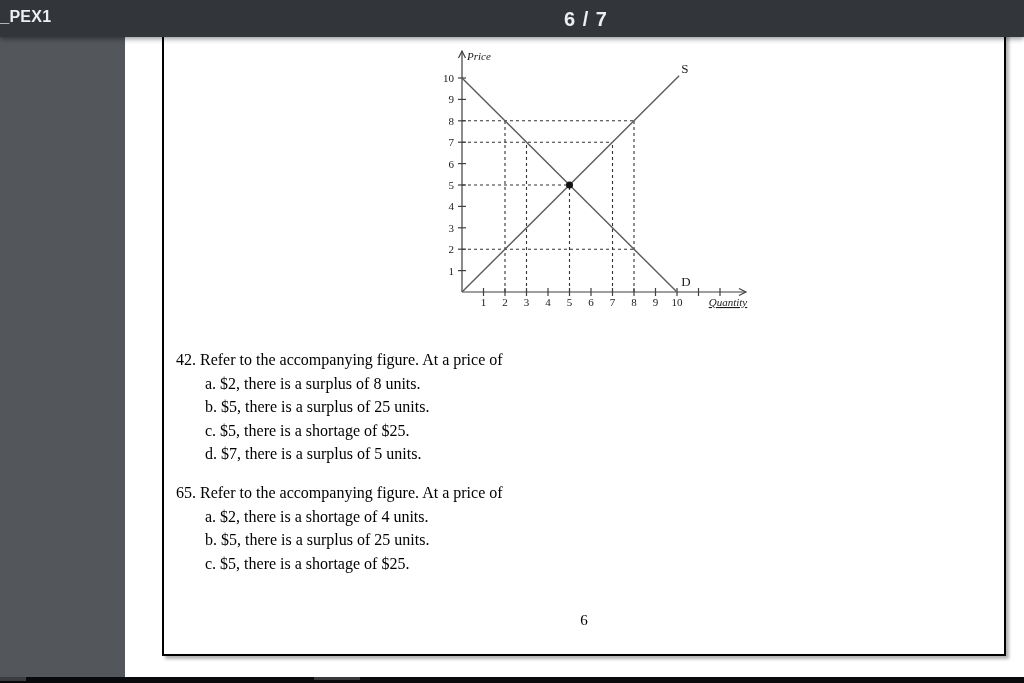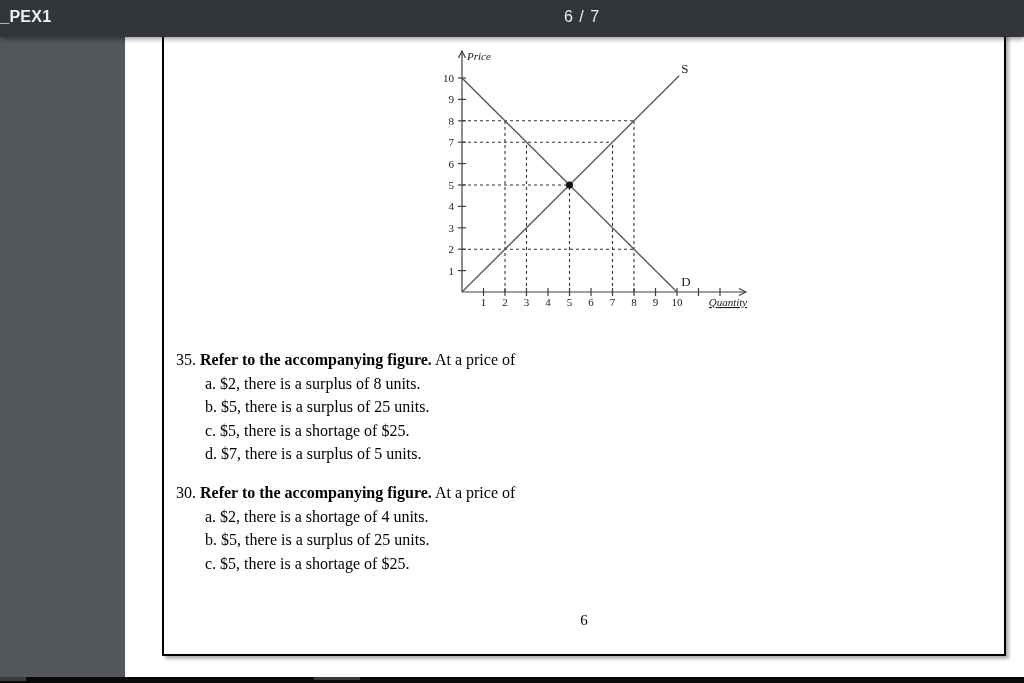--- a/index.html
+++ b/index.html
@@ -13,21 +13,21 @@
     background:#32363b; z-index:10;
     box-shadow:0 2px 5px rgba(0,0,0,0.40);
   }
   .toolbar-title {
     position:absolute; left:-9px; top:8px;
     font-size:16px; font-weight:700; color:#eceef0; letter-spacing:0.3px;
     white-space:nowrap;
   }
   .toolbar-page-indicator {
     position:absolute; left:564px; top:8px;
-    font-size:16px; font-weight:400; color:#eceef0; letter-spacing:1px;
+    font-size:20px; font-weight:700; color:#eceef0; letter-spacing:1px;
     white-space:nowrap;
   }
 
   
   .viewer-bg-left {
     position:absolute; left:0; top:37px; width:125px; height:640px;
     background:#53565b; z-index:2;
   }
   .page-surface {
     position:absolute; left:125px; top:37px; width:899px; height:640px;
@@ -58,21 +58,21 @@
   .tick  { font-family:"Liberation Serif", serif; font-size:11px; fill:#1a1a1a; }
   .series-label { font-family:"Liberation Serif", serif; font-size:13px; fill:#1a1a1a; }
   .axis-label   { font-family:"Liberation Serif", serif; font-size:11px; font-style:italic; fill:#1a1a1a; }
 
   
   .question {
     position:absolute; left:176px; z-index:5;
     font-family:"Liberation Serif", serif; font-size:16px; color:#000;
     line-height:23.5px; white-space:nowrap;
   }
-  .q-bold { font-weight:700; }
+  .q-bold { font-weight:400; }
   .q-options { padding-left:29px; }
   .page-number {
     position:absolute; left:434px; top:612px; width:300px; z-index:5;
     text-align:center; font-family:"Liberation Serif", serif; font-size:15px; color:#000;
   }
 </style>
 </head>
 <body>
 
 <div class="screen">
@@ -148,31 +148,31 @@
         <text x="251.29999999999998" y="244.008" class="series-label">D</text>
         <line x1="32" y1="250" x2="249.15" y2="33.860000000000014" class="curve"></line>
         <text x="251.29999999999998" y="30.650000000000006" class="series-label">S</text>
         <circle cx="139.5" cy="143" r="3.5" fill="#111111"></circle>
         <text x="37" y="18" class="axis-label">Price</text>
         <text x="298" y="264" text-anchor="middle" text-decoration="underline" class="axis-label">Quantity</text>
       </svg>
   </div>
 
   <div class="question" style="top:348px;">
-    <div><span>35.</span> <span class="q-bold">Refer to the accompanying figure.</span> <span>At a price of</span></div>
+    <div><span>42.</span> <span class="q-bold">Refer to the accompanying figure.</span> <span>At a price of</span></div>
     <div class="q-options">
       <div><span>a.</span> <span>$2, there is a surplus of 8 units.</span></div>
       <div><span>b.</span> <span>$5, there is a surplus of 25 units.</span></div>
       <div><span>c.</span> <span>$5, there is a shortage of $25.</span></div>
       <div><span>d.</span> <span>$7, there is a surplus of 5 units.</span></div>
     </div>
   </div>
 
   <div class="question" style="top:481px;">
-    <div><span>30.</span> <span class="q-bold">Refer to the accompanying figure.</span> <span>At a price of</span></div>
+    <div><span>65.</span> <span class="q-bold">Refer to the accompanying figure.</span> <span>At a price of</span></div>
     <div class="q-options">
       <div><span>a.</span> <span>$2, there is a shortage of 4 units.</span></div>
       <div><span>b.</span> <span>$5, there is a surplus of 25 units.</span></div>
       <div><span>c.</span> <span>$5, there is a shortage of $25.</span></div>
     </div>
   </div>
 
   <div class="page-number">6</div>
 
   <div class="bottom-bar">

